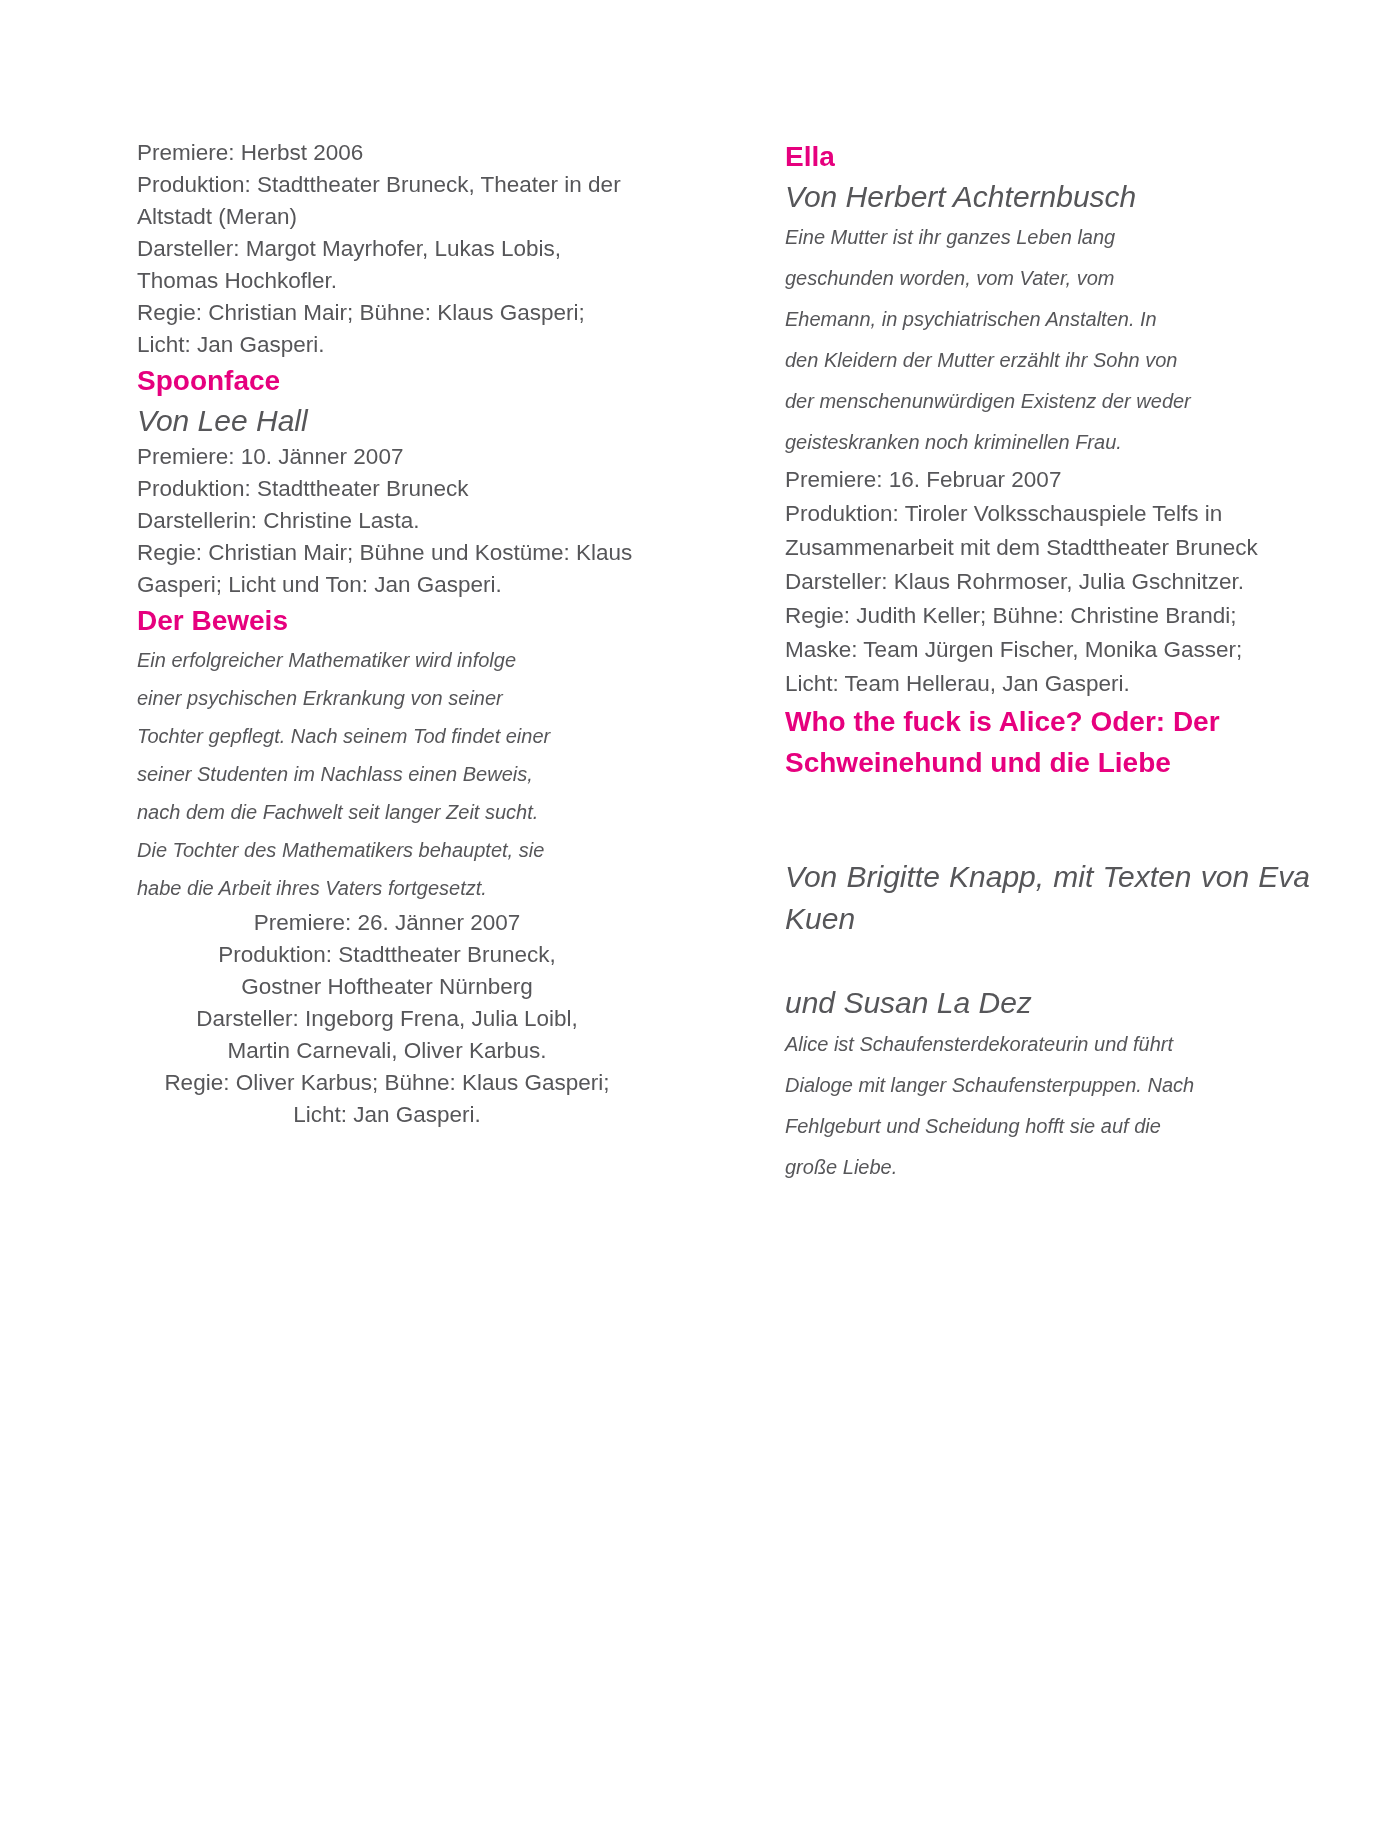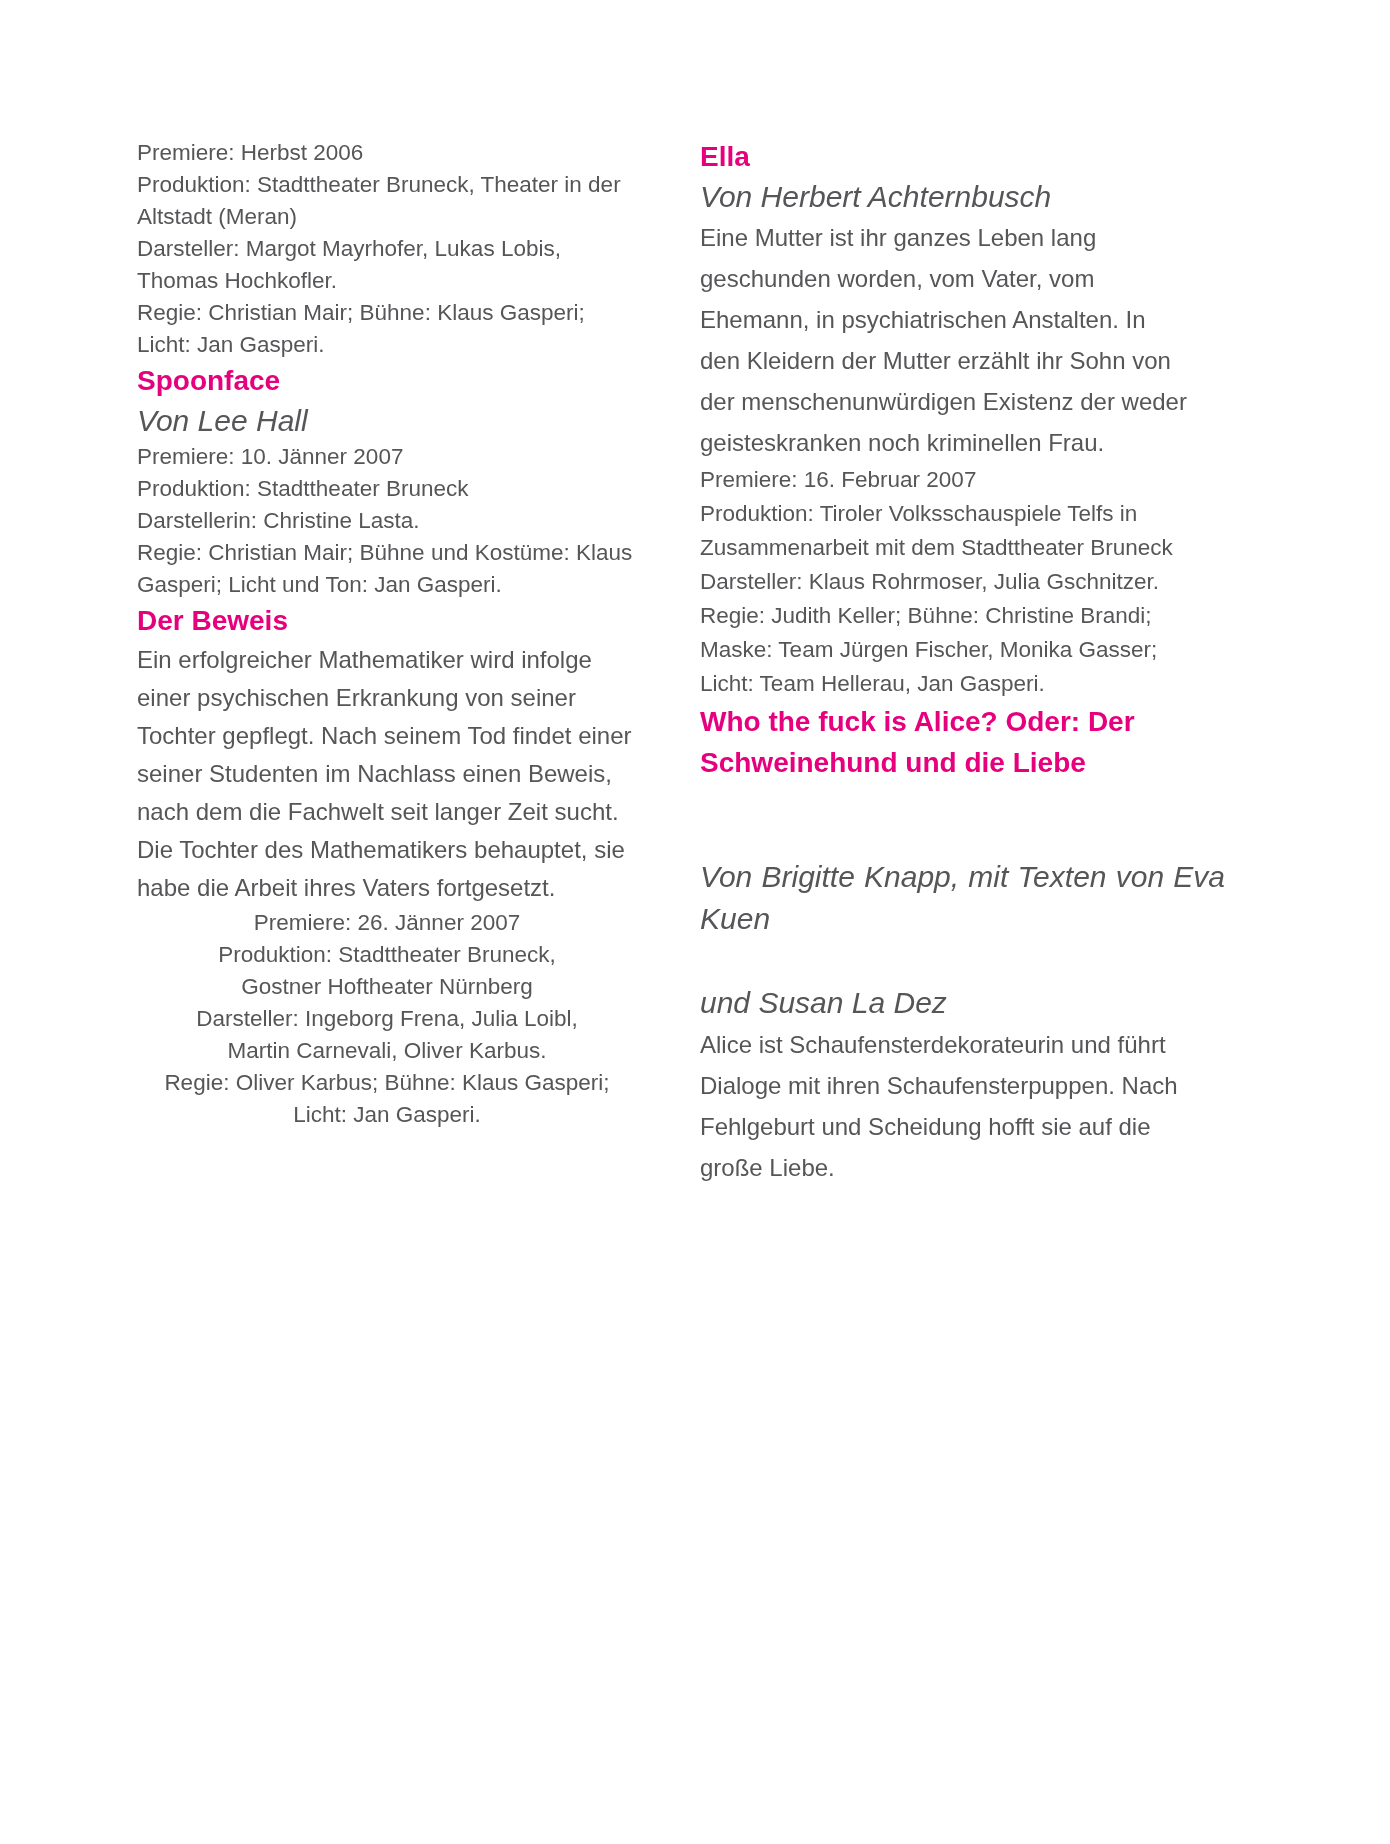--- a/index.html
+++ b/index.html
@@ -13,37 +13,38 @@
     height: 1715px;
     background: #ffffff;
     font-family: "Liberation Sans", sans-serif;
     overflow: hidden;
   }
   .col {
     position: absolute;
     top: 137px;
   }
   .col-left  { left: 137px; width: 500px; }
-  .col-right { left: 700px; width: 525px; }
+  .col-right { left: 785px; width: 525px; }
 
   .page p, .page h2 { margin: 0; padding: 0; }
 
   .credits {
     font-size: 22.5px;
     line-height: 32px;
     color: #565659;
     white-space: pre-line;
   }
   .credits-r { line-height: 34px; }
 
   .synopsis {
-    font-size: 24px;
+    font-size: 20px;
     line-height: 38px;
     color: #565659;
     white-space: pre-line;
+    font-style: italic;
   }
   .synopsis-r { line-height: 41px; }
 
   .title {
     font-size: 28px;
     line-height: 40px;
     font-weight: bold;
     color: #e6007e;
     white-space: pre-line;
   }
@@ -155,21 +156,21 @@
     </section>
 
     <section>
       <h2 class="title title-2l mt59">Who the fuck is Alice? Oder: Der
 Schweinehund und die Liebe</h2>
       <p class="author author-2l">
         <span class="jline">Von Brigitte Knapp, mit Texten von Eva Kuen</span>
         <span>und Susan La Dez</span>
       </p>
       <p class="synopsis synopsis-r mt21">Alice ist Schaufensterdekorateurin und führt
-Dialoge mit ihren Schaufensterpuppen. Nach
+Dialoge mit langer Schaufensterpuppen. Nach
 Fehlgeburt und Scheidung hofft sie auf die
 große Liebe.</p>
     </section>
 
   </div>
 
   <div class="page-number">257</div>
 
 </div>
 

